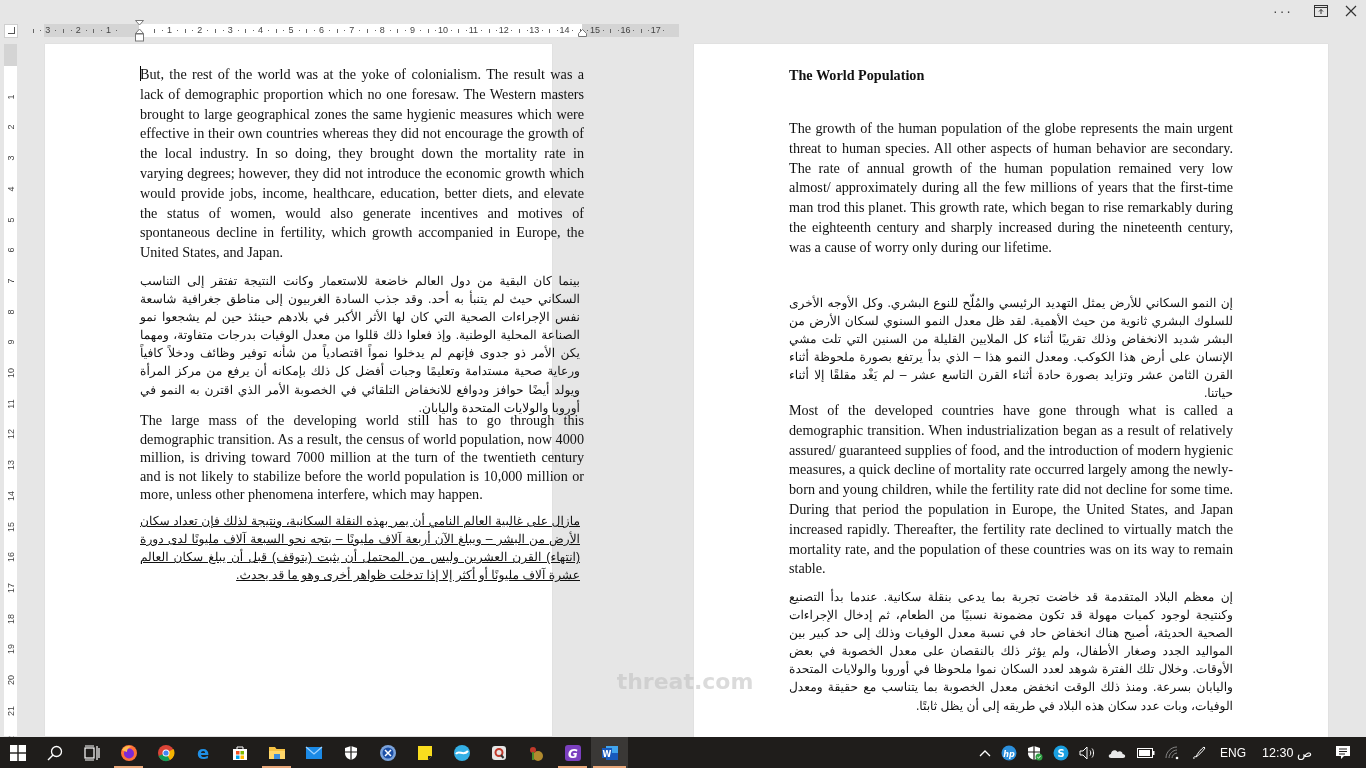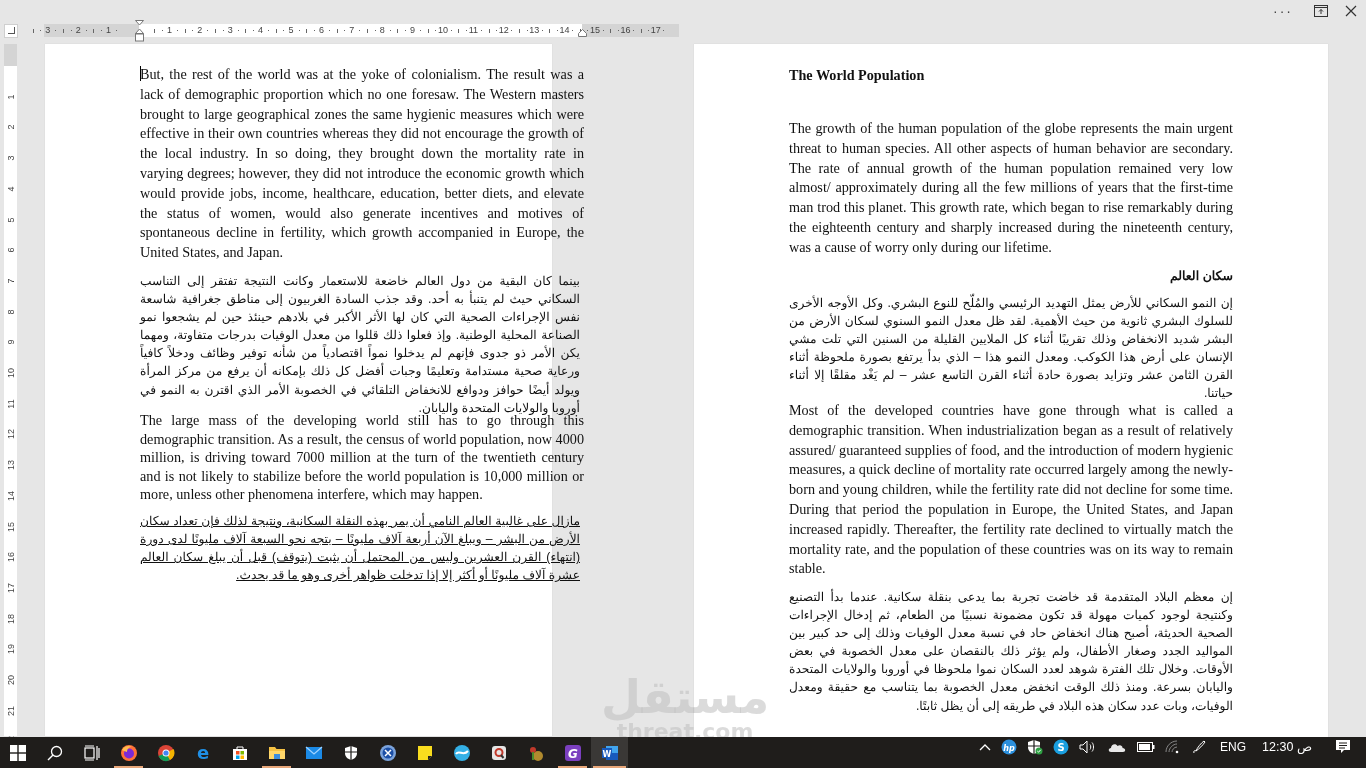--- a/index.html
+++ b/index.html
@@ -46,21 +46,21 @@
   .watermark { position: absolute; left: 600px; top: 672px; width: 170px; text-align: center; color: rgba(190,190,190,0.55); pointer-events: none; }
   .watermark .wm-ar { font-family: "DejaVu Sans", sans-serif; font-weight: bold; font-size: 46px; line-height: 50px; }
   .watermark .wm-en { font-family: "DejaVu Sans", sans-serif; font-weight: bold; font-size: 22px; line-height: 20px; }
 
   
   .taskbar { position: absolute; left: 0; top: 737px; width: 1366px; height: 31px; background: #1f1d1b; display: flex; align-items: center; }
   .tb-item { width: 37px; height: 31px; display: flex; align-items: center; justify-content: center; position: relative; }
   .tb-item.active::after { content: ""; position: absolute; bottom: 0; left: 2px; right: 2px; height: 2px; background: #e8a77a; }
   .tb-item.open::after { content: ""; position: absolute; bottom: 0; left: 4px; right: 4px; height: 2px; background: #e8a77a; }
   .tb-item.current { background: #3a3836; }
-  .tray { position: absolute; right: 0; top: 0; height: 19px; display: flex; align-items: center; color: #fff; font-size: 12px; }
+  .tray { position: absolute; right: 0; top: 0; height: 19px; display: flex; align-items: flex-start; color: #fff; font-size: 12px; }
   .tray .ti { height: 31px; display: flex; align-items: center; justify-content: center; padding: 0 5px; }
   .tray .lang { font-size: 12px; color: #fff; padding: 0 8px; }
   .tray .clock { font-size: 12.5px; color: #fff; padding: 0 8px; direction: ltr; }
   .ico { display: block; }
 </style>
 </head>
 <body>
 
 <div class="app">
 
@@ -203,28 +203,26 @@
   <div class="page page-left">
     <div class="blk en" style="left:95px; top:21px; width:444px;"><span class="cursor"></span><span>But, the rest of the world was at the yoke of colonialism. The result was a lack of demographic proportion which no one foresaw. The Western masters brought to large geographical zones the same hygienic measures which were effective in their own countries whereas they did not encourage the growth of the local industry. In so doing, they brought down the mortality rate in varying degrees; however, they did not introduce the economic growth which would provide jobs, income, healthcare, education, better diets, and elevate the status of women, would also generate incentives and motives of spontaneous decline in fertility, which growth accompanied in Europe, the United States, and Japan.</span></div>
     <div class="blk ar" style="left:95px; top:228px; width:440px;">بينما كان البقية من دول العالم خاضعة للاستعمار وكانت النتيجة تفتقر إلى التناسب السكاني حيث لم يتنبأ به أحد. وقد جذب السادة الغربيون إلى مناطق جغرافية شاسعة نفس الإجراءات الصحية التي كان لها الأثر الأكبر في بلادهم حينئذ حين لم يشجعوا نمو الصناعة المحلية الوطنية. وإذ فعلوا ذلك قللوا من معدل الوفيات بدرجات متفاوتة، ومهما يكن الأمر ذو جدوى فإنهم لم يدخلوا نمواً اقتصادياً من شأنه توفير وظائف ودخلاً كافياً ورعاية صحية مستدامة وتعليمًا وجبات أفضل كل ذلك بإمكانه أن يرفع من مركز المرأة ويولد أيضًا حوافز ودوافع للانخفاض التلقائي في الخصوبة الأمر الذي اقترن به النمو في أوروبا والولايات المتحدة واليابان.</div>
     <div class="blk en" style="left:95px; top:367px; width:444px; line-height:18.6px;">The large mass of the developing world still has to go through this demographic transition. As a result, the census of world population, now 4000 million, is driving toward 7000 million at the turn of the twentieth century and is not likely to stabilize before the world population is 10,000 million or more, unless other phenomena interfere, which may happen.</div>
     <div class="blk ar" style="left:95px; top:468px; width:440px;text-decoration:underline;">مازال على غالبية العالم النامي أن يمر بهذه النقلة السكانية، ونتيجة لذلك فإن تعداد سكان الأرض من البشر – ويبلغ الآن أربعة آلاف مليونًا – يتجه نحو السبعة آلاف مليونًا لدى دورة (انتهاء) القرن العشرين وليس من المحتمل أن يثبت (يتوقف) قبل أن يبلغ سكان العالم عشرة آلاف مليونًا أو أكثر إلا إذا تدخلت ظواهر أخرى وهو ما قد يحدث.</div>
   </div>
 
   <div class="page page-right">
     <div class="blk heading" style="left:95px; top:23px;">The World Population</div>
     <div class="blk en" style="left:95px; top:75px; width:444px;">The growth of the human population of the globe represents the main urgent threat to human species. All other aspects of human behavior are secondary. The rate of annual growth of the human population remained very low almost/ approximately during all the few millions of years that the first-time man trod this planet. This growth rate, which began to rise remarkably during the eighteenth century and sharply increased during the nineteenth century, was a cause of worry only during our lifetime.</div>
-    <div class="blk ar-heading" style="left:95px; top:224px; width:444px;">سكان العالم</div>
     <div class="blk ar" style="left:95px; top:250px; width:444px;">إن النمو السكاني للأرض يمثل التهديد الرئيسي والمُلّح للنوع البشري. وكل الأوجه الأخرى للسلوك البشري ثانوية من حيث الأهمية. لقد ظل معدل النمو السنوي لسكان الأرض من البشر شديد الانخفاض وذلك تقريبًا أثناء كل الملايين القليلة من السنين التي تلت مشي الإنسان على أرض هذا الكوكب. ومعدل النمو هذا – الذي بدأ يرتفع بصورة ملحوظة أثناء القرن الثامن عشر وتزايد بصورة حادة أثناء القرن التاسع عشر – لم يَغْد مقلقًا إلا أثناء حياتنا.</div>
     <div class="blk en" style="left:95px; top:357px; width:444px;">Most of the developed countries have gone through what is called a demographic transition. When industrialization began as a result of relatively assured/ guaranteed supplies of food, and the introduction of modern hygienic measures, a quick decline of mortality rate occurred largely among the newly-born and young children, while the fertility rate did not decline for some time. During that period the population in Europe, the United States, and Japan increased rapidly. Thereafter, the fertility rate declined to virtually match the mortality rate, and the population of these countries was on its way to remain stable.</div>
     <div class="blk ar" style="left:95px; top:544px; width:444px;">إن معظم البلاد المتقدمة قد خاضت تجربة بما يدعى بنقلة سكانية. عندما بدأ التصنيع وكنتيجة لوجود كميات مهولة قد تكون مضمونة نسبيًا من الطعام، ثم إدخال الإجراءات الصحية الحديثة، أصبح هناك انخفاض حاد في نسبة معدل الوفيات وذلك إلى حد كبير بين المواليد الجدد وصغار الأطفال، ولم يؤثر ذلك بالنقصان على معدل الخصوبة في بعض الأوقات. وخلال تلك الفترة شوهد لعدد السكان نموا ملحوظا في أوروبا والولايات المتحدة واليابان بسرعة. ومنذ ذلك الوقت انخفض معدل الخصوبة بما يتناسب مع حقيقة ومعدل الوفيات، وبات عدد سكان هذه البلاد في طريقه إلى أن يظل ثابتًا.</div>
   </div>
 
   <div class="watermark">
-    <div class="wm-ar">مستقل</div>
     <div class="wm-en">threat.com</div>
   </div>
 
   <div class="taskbar">
     <div class="tb-item" style="width:36px">
       <svg class="ico" width="16" height="16" viewBox="0 0 16 16">
           <rect x="0" y="0" width="7.3" height="7.3" fill="#fff"></rect>
           <rect x="8.7" y="0" width="7.3" height="7.3" fill="#fff"></rect>
           <rect x="0" y="8.7" width="7.3" height="7.3" fill="#fff"></rect>
           <rect x="8.7" y="8.7" width="7.3" height="7.3" fill="#fff"></rect>

